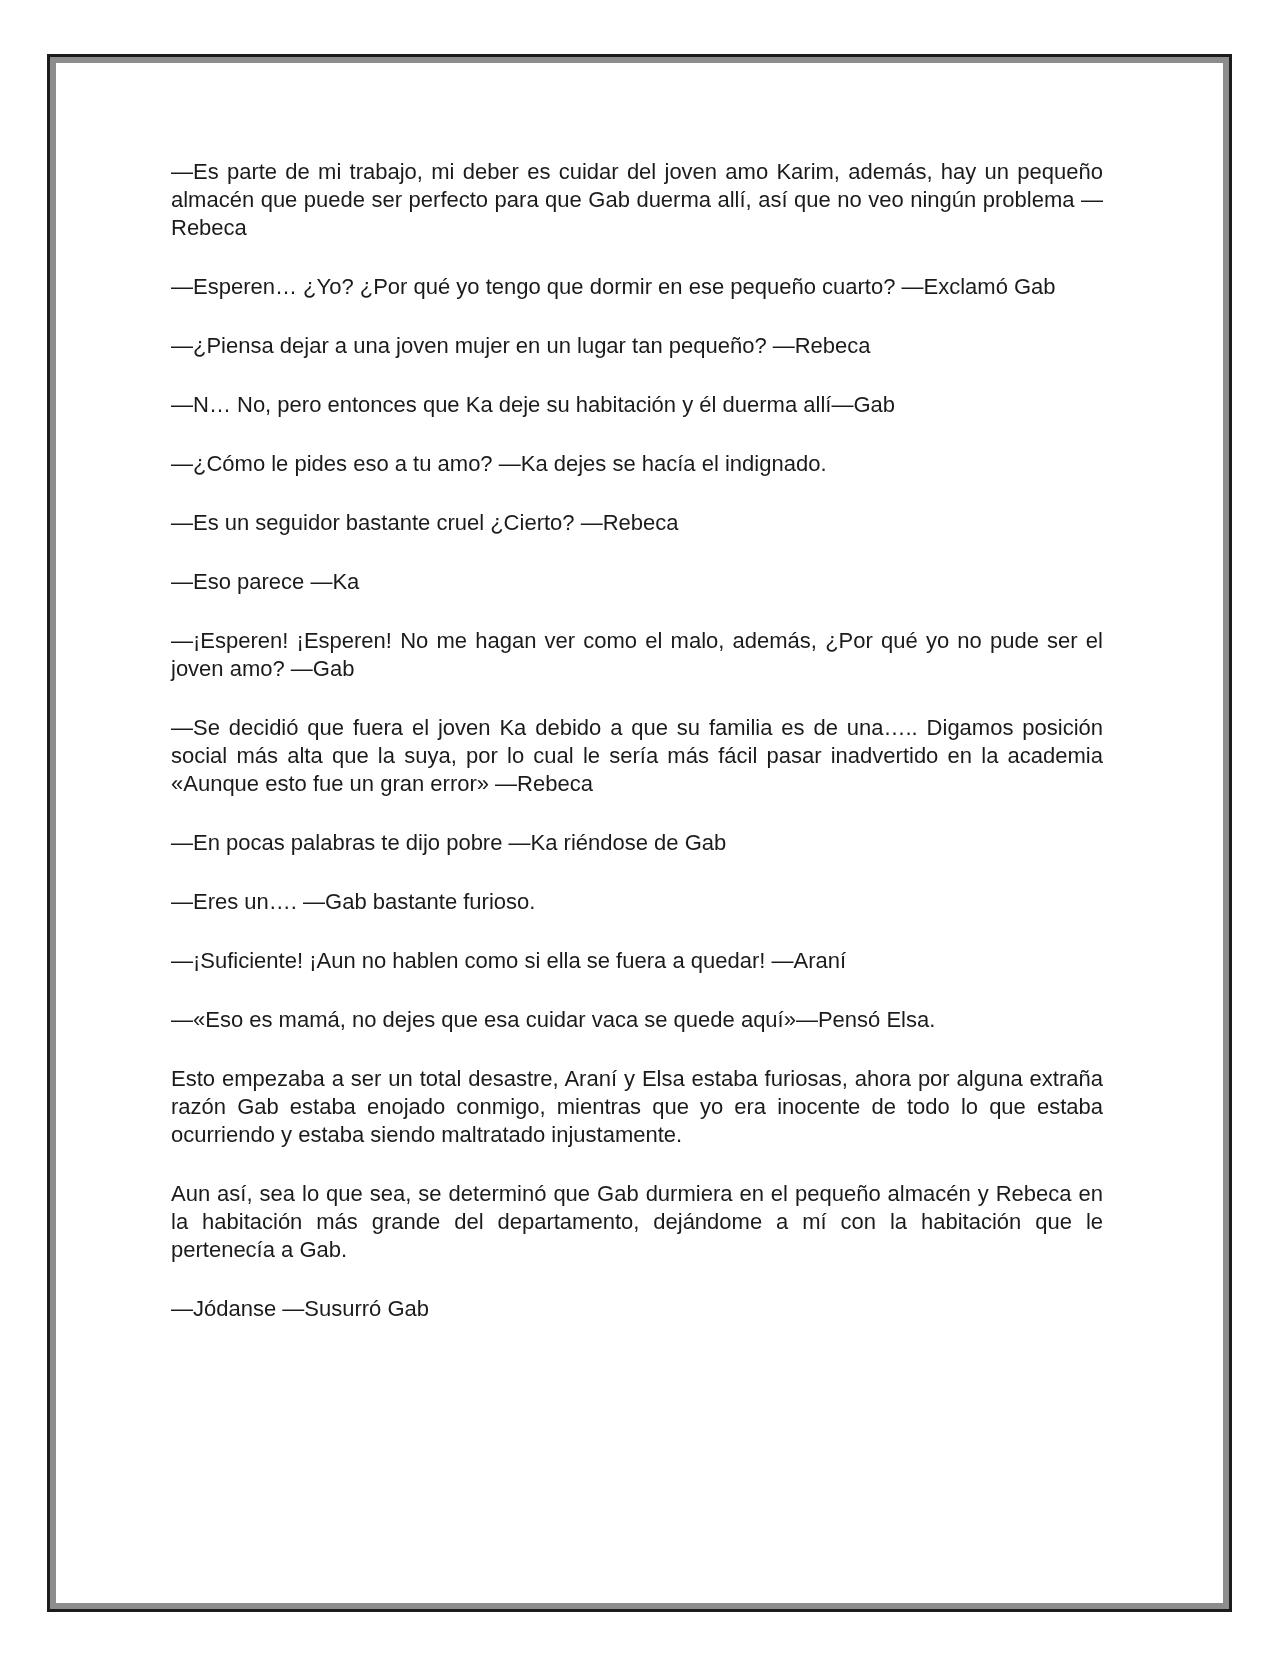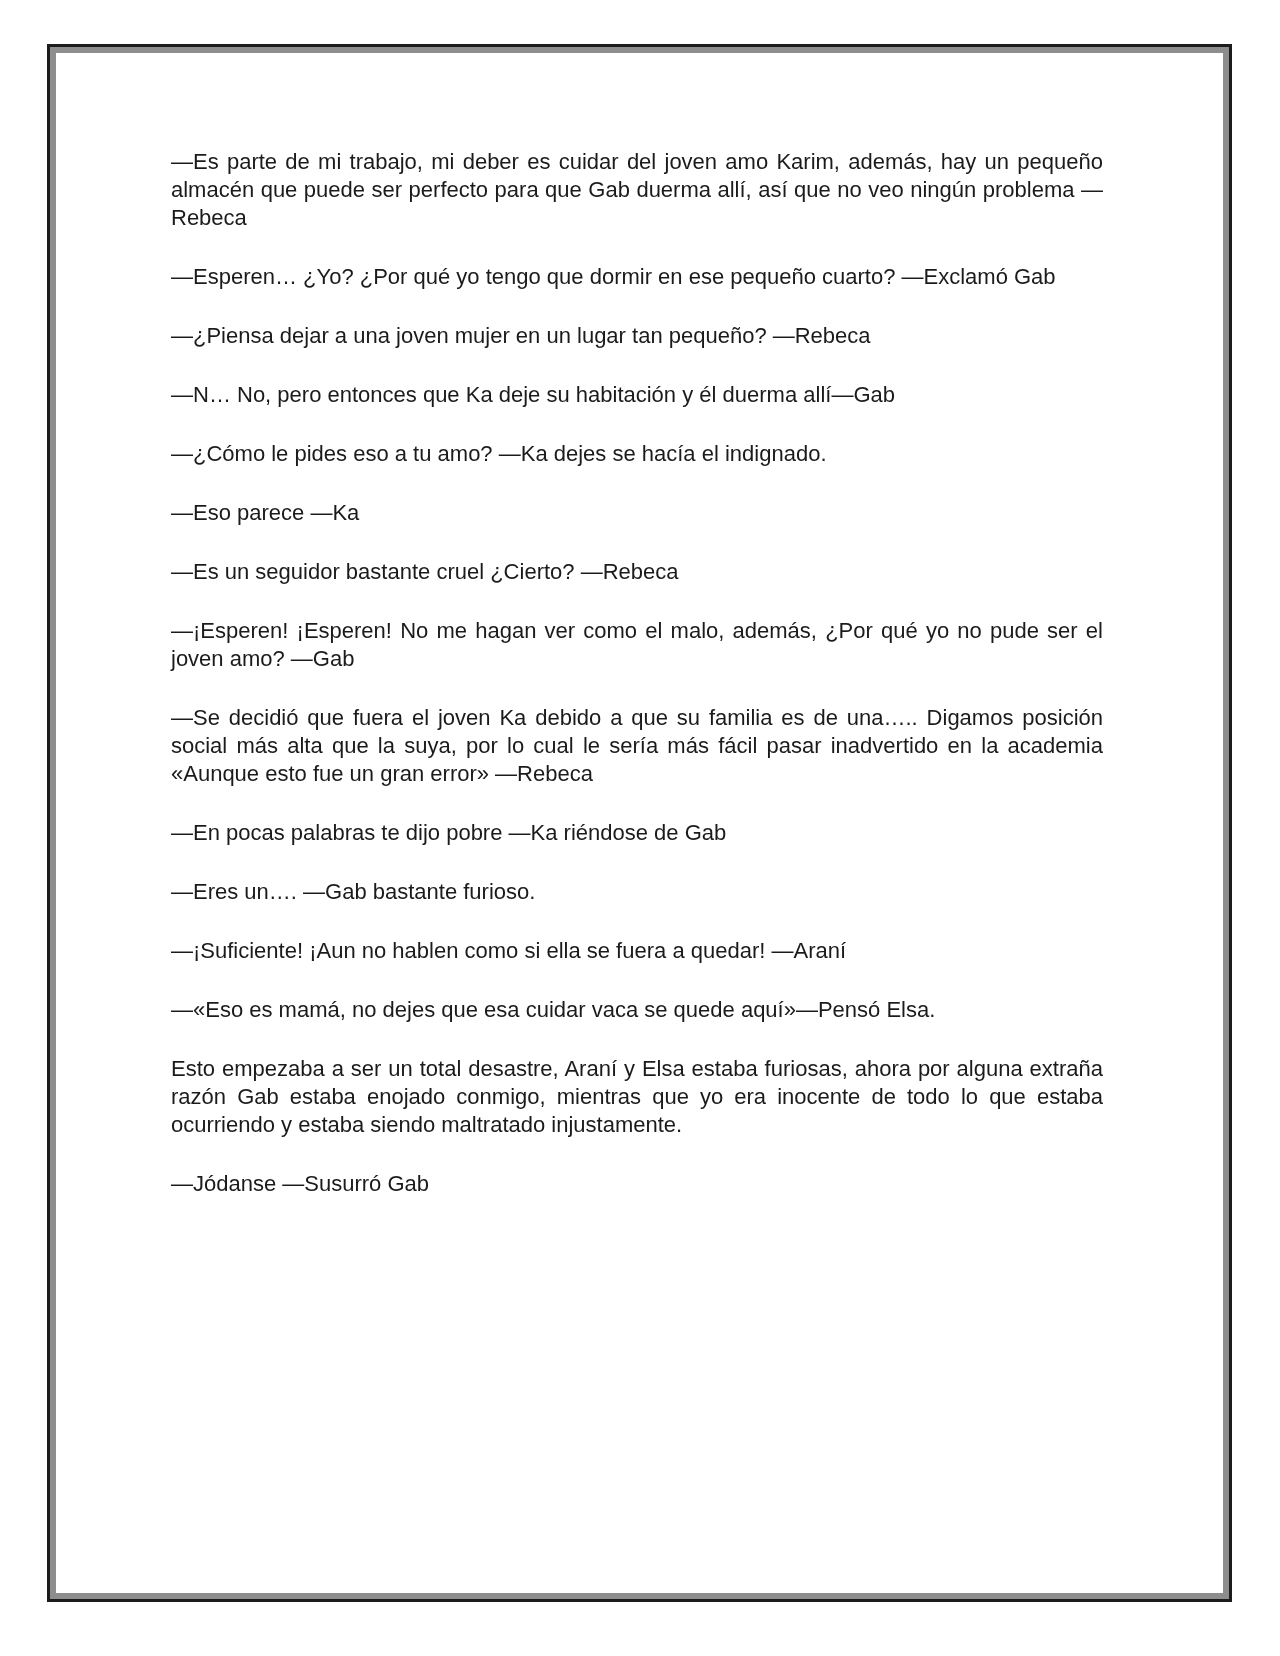--- a/index.html
+++ b/index.html
@@ -17,21 +17,21 @@
     width: 1280px;
     height: 1656px;
     position: relative;
     background: var(--bg);
     font-family: "Liberation Sans", sans-serif;
     overflow: hidden;
   }
   .page-frame {
     position: absolute;
     left: 47px;
-    top: 44px;
+    top: 54px;
     width: 1185px;
     height: 1558px;
     border: 3px solid var(--frame-outer);
     background: var(--bg);
   }
   .page-frame-inner {
     position: absolute;
     inset: 0;
     border: 6px solid var(--frame-inner);
   }
@@ -52,25 +52,26 @@
 <body>
 
 <div class="page-frame">
   <div class="page-frame-inner">
     <main class="page-content">
       <p>—Es parte de mi trabajo, mi deber es cuidar del joven amo Karim, además, hay un pequeño almacén que puede ser perfecto para que Gab duerma allí, así que no veo ningún problema —Rebeca</p>
       <p>—Esperen… ¿Yo? ¿Por qué yo tengo que dormir en ese pequeño cuarto? —Exclamó Gab</p>
       <p>—¿Piensa dejar a una joven mujer en un lugar tan pequeño? —Rebeca</p>
       <p>—N… No, pero entonces que Ka deje su habitación y él duerma allí—Gab</p>
       <p>—¿Cómo le pides eso a tu amo? —Ka dejes se hacía el indignado.</p>
+      <p>—Es un seguidor bastante cruel ¿Cierto? —Rebeca</p>
       <p>—Eso parece —Ka</p>
-      <p>—Es un seguidor bastante cruel ¿Cierto? —Rebeca</p>
       <p>—¡Esperen! ¡Esperen! No me hagan ver como el malo, además, ¿Por qué yo no pude ser el joven amo? —Gab</p>
       <p>—Se decidió que fuera el joven Ka debido a que su familia es de una….. Digamos posición social más alta que la suya, por lo cual le sería más fácil pasar inadvertido en la academia «Aunque esto fue un gran error» —Rebeca</p>
       <p>—En pocas palabras te dijo pobre —Ka riéndose de Gab</p>
       <p>—Eres un…. —Gab bastante furioso.</p>
       <p>—¡Suficiente! ¡Aun no hablen como si ella se fuera a quedar! —Araní</p>
       <p>—«Eso es mamá, no dejes que esa cuidar vaca se quede aquí»—Pensó Elsa.</p>
       <p>Esto empezaba a ser un total desastre, Araní y Elsa estaba furiosas, ahora por alguna extraña razón Gab estaba enojado conmigo, mientras que yo era inocente de todo lo que estaba ocurriendo y estaba siendo maltratado injustamente.</p>
+      <p>Aun así, sea lo que sea, se determinó que Gab durmiera en el pequeño almacén y Rebeca en la habitación más grande del departamento, dejándome a mí con la habitación que le pertenecía a Gab.</p>
       <p>—Jódanse —Susurró Gab</p>
     </main>
   </div>
 </div>
 
 </body></html>

